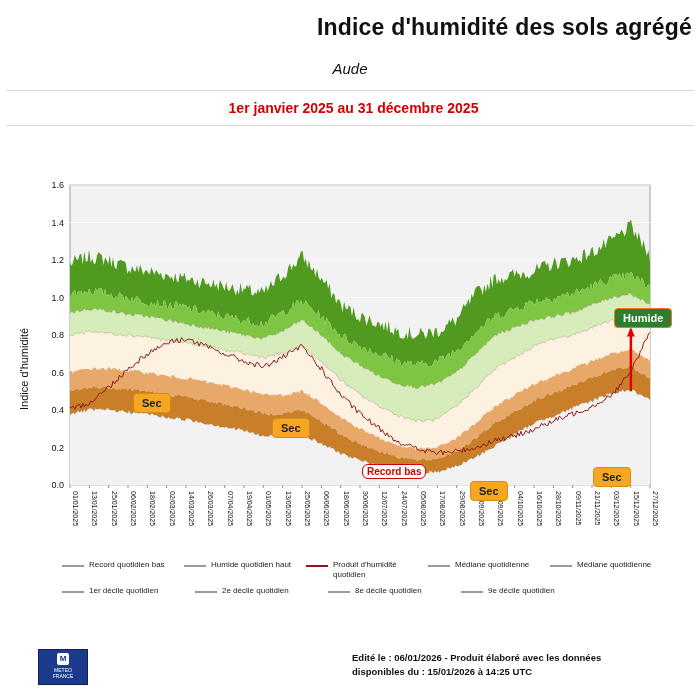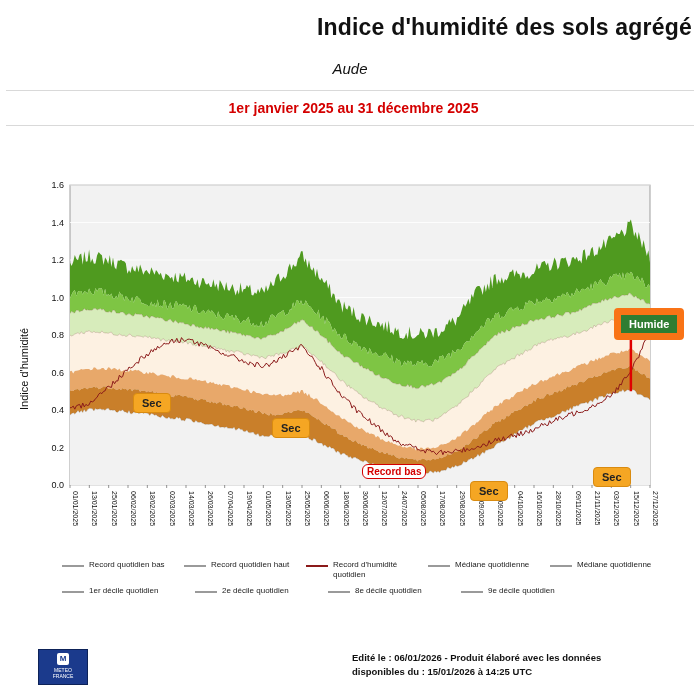--- a/index.html
+++ b/index.html
@@ -88,21 +88,21 @@
     position:absolute;left:352px;top:6px;
     font-size:9.5px;font-weight:bold;line-height:1.5;color:#111;
   }
   .badge{
     position:absolute;
     font-size:11px;font-weight:bold;color:#fff;
     padding:3px 8px;border-radius:4px;
     white-space:nowrap;
   }
   .badge.sec{background:#f5a623;border:1px solid #d98b10;color:#222;}
-  .badge.humide{background:#2f7d32;border:7px solid #f97316;color:#fff;}
+  .badge.humide{background:#2f7d32;border:1px solid #f97316;color:#fff;}
   .badge.record{background:#fff;border:1px solid #d40000;color:#d40000;font-size:10px;padding:1px 4px;border-radius:6px;}
 </style>
 </head>
 <body>
 
 <div class="header">
   <div class="title">Indice d'humidité des sols agrégé</div>
   <div class="subtitle">Aude</div>
 </div>
 <hr class="rule">
@@ -215,25 +215,25 @@
 <div class="badge sec" style="left: 133px; top: 233px;">Sec</div><div class="badge sec" style="left: 272px; top: 258px;">Sec</div><div class="badge sec" style="left: 470px; top: 321px;">Sec</div><div class="badge sec" style="left: 593px; top: 307px;">Sec</div><div class="badge humide" style="left: 614px; top: 148px;">Humide</div><div class="badge record" style="left: 362px; top: 304px;">Record bas</div></div>
 
 <div class="legend">
     <div class="legend-row">
       <div class="legend-item">
         <span class="swatch" style="background: rgb(154, 154, 154);"></span>
         <span class="lbl">Record quotidien bas</span>
       </div>
       <div class="legend-item">
         <span class="swatch" style="background: rgb(154, 154, 154);"></span>
-        <span class="lbl">Record quotidien haut</span>
+        <span class="lbl">Humide quotidien haut</span>
       </div>
       <div class="legend-item">
         <span class="swatch" style="background: rgb(139, 26, 26);"></span>
-        <span class="lbl">Record d'humidité quotidien</span>
+        <span class="lbl">Produit d'humidité quotidien</span>
       </div>
       <div class="legend-item">
         <span class="swatch" style="background: rgb(154, 154, 154);"></span>
         <span class="lbl">Médiane quotidienne</span>
       </div>
       <div class="legend-item">
         <span class="swatch" style="background: rgb(154, 154, 154);"></span>
         <span class="lbl">Médiane quotidienne</span>
       </div>
     </div>

